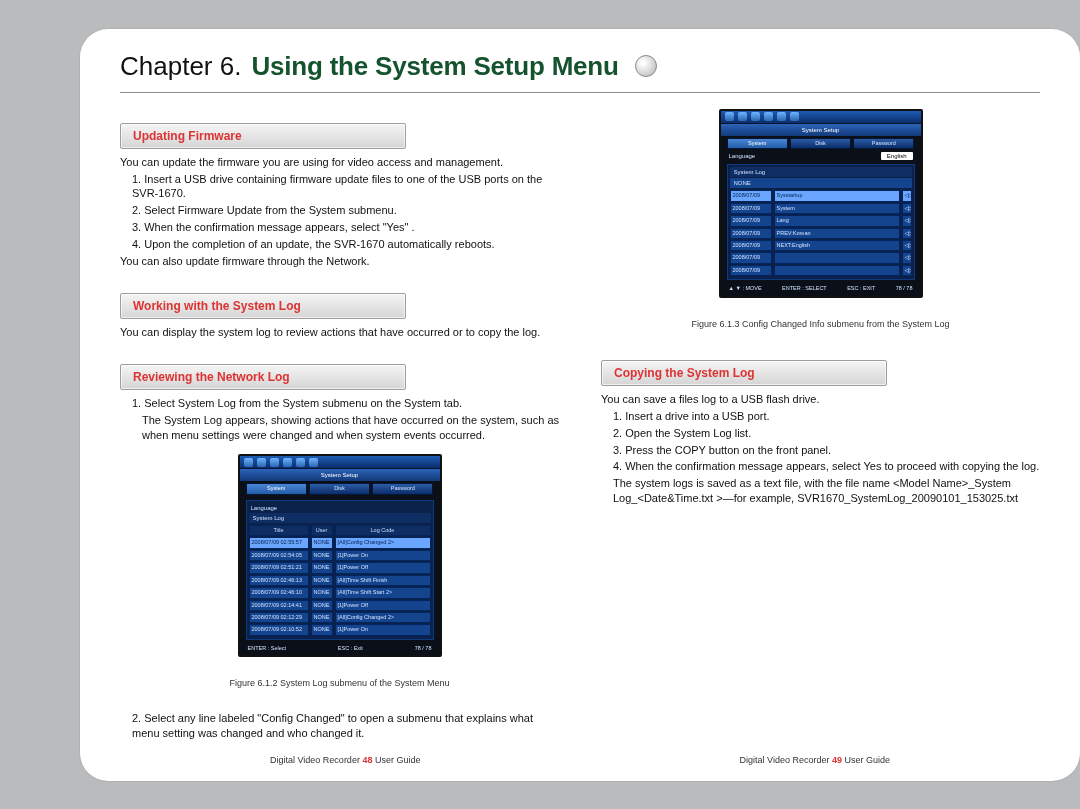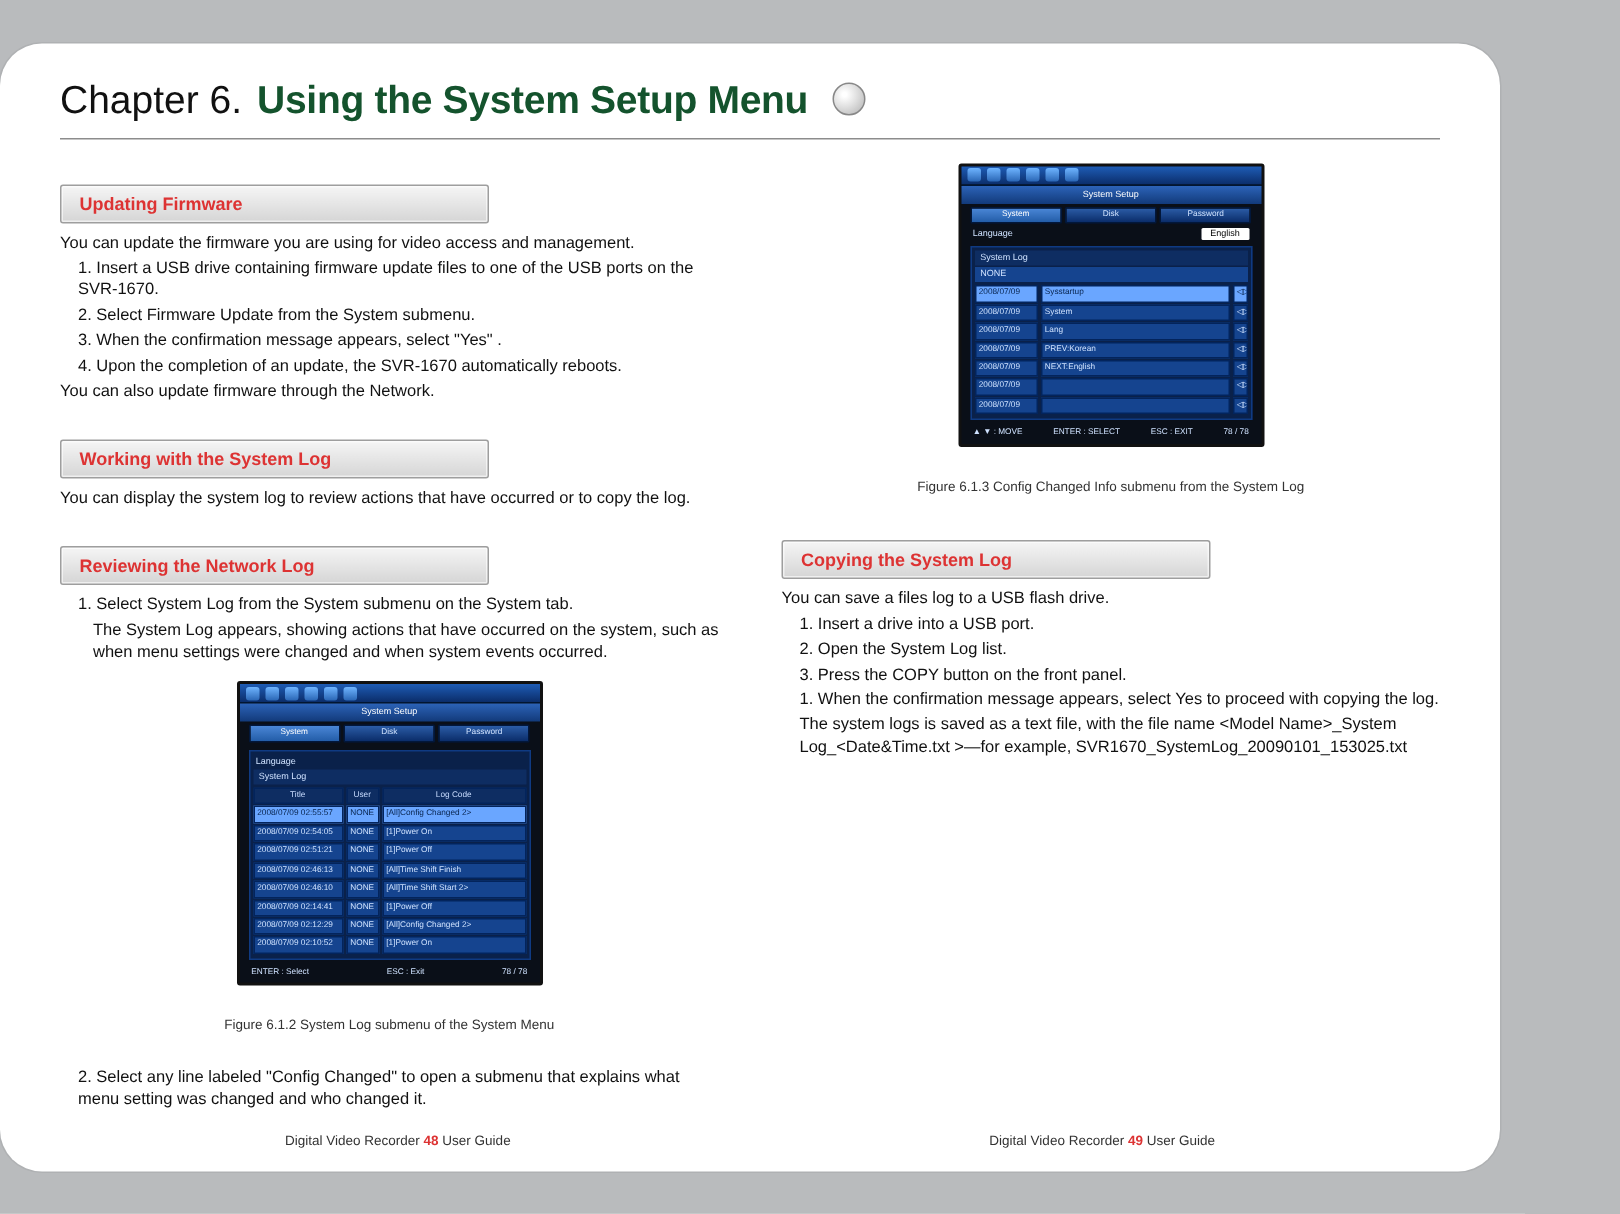--- a/index.html
+++ b/index.html
@@ -7,21 +7,21 @@
     padding: 0;
     background: #b9bbbd;
     font-family: Arial, Helvetica, sans-serif;
   }
 
   .page-wrap {
     width: 1080px;
     height: 809px;
     background: #b9bbbd;
     display: flex;
-    justify-content: flex-start;
+    justify-content: flex-end;
     align-items: center;
     position: relative;
   }
 
   .papercard {
     position: relative;
     width: 1000px;
     height: 752px;
     background: #ffffff;
     border-radius: 28px;
@@ -399,21 +399,21 @@
             </div>
           </div>
           <div class="caption">Figure 6.1.3 Config Changed Info submenu from the System Log</div>
         </div>
 
         <div class="sec-heading" style="margin-top:30px">Copying the System Log</div>
         <div class="para">You can save a files log to a USB flash drive.</div>
         <div class="para indent">1. Insert a drive into a USB port.</div>
         <div class="para indent">2. Open the System Log list.</div>
         <div class="para indent">3. Press the COPY button on the front panel.</div>
-        <div class="para indent">1. When the confirmation message appears, select Yes to proceed with copying the log.</div>
+        <div class="para indent">4. When the confirmation message appears, select Yes to proceed with copying the log.</div>
         <div class="para indent">The system logs is saved as a text file, with the file name &lt;Model Name&gt;_System Log_&lt;Date&amp;Time.txt &gt;—for example, SVR1670_SystemLog_20090101_153025.txt</div>
       </div>
     </div>
 
     <div class="footer-line footer-left">
       <span>Digital Video Recorder </span><span class="pnum">48</span><span> User Guide</span>
     </div>
     <div class="footer-line footer-right">
       <span>Digital Video Recorder </span><span class="pnum">49</span><span> User Guide</span>
     </div>

